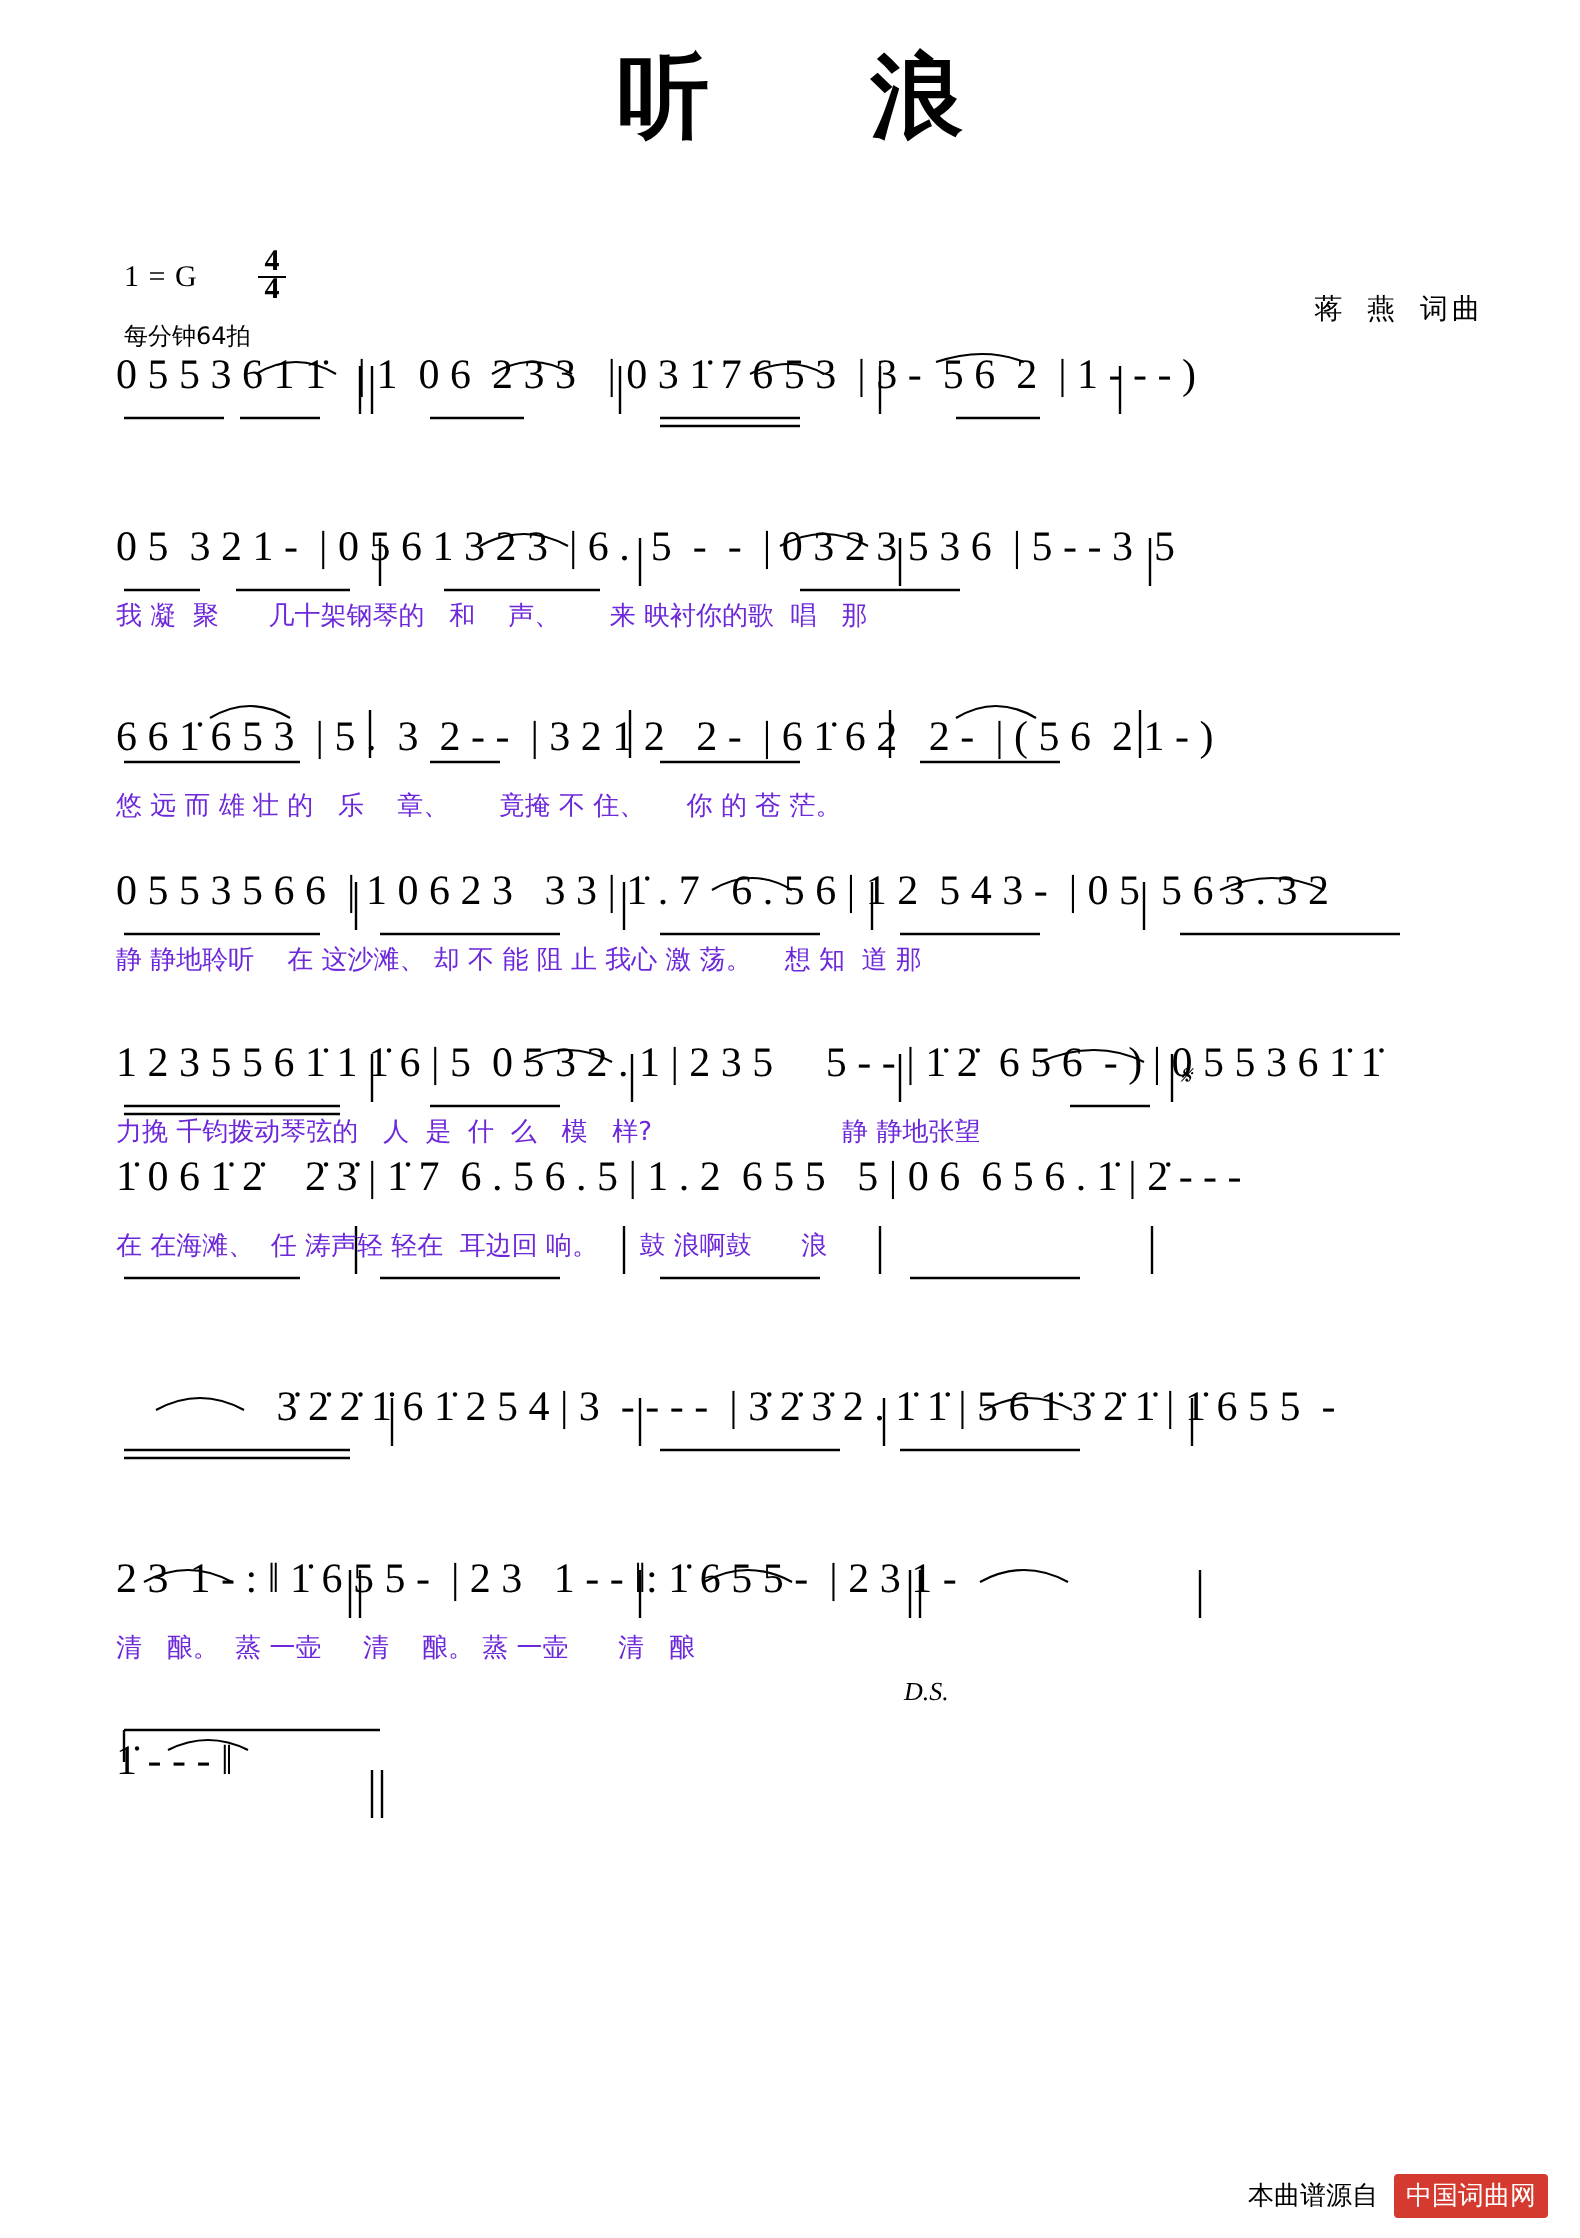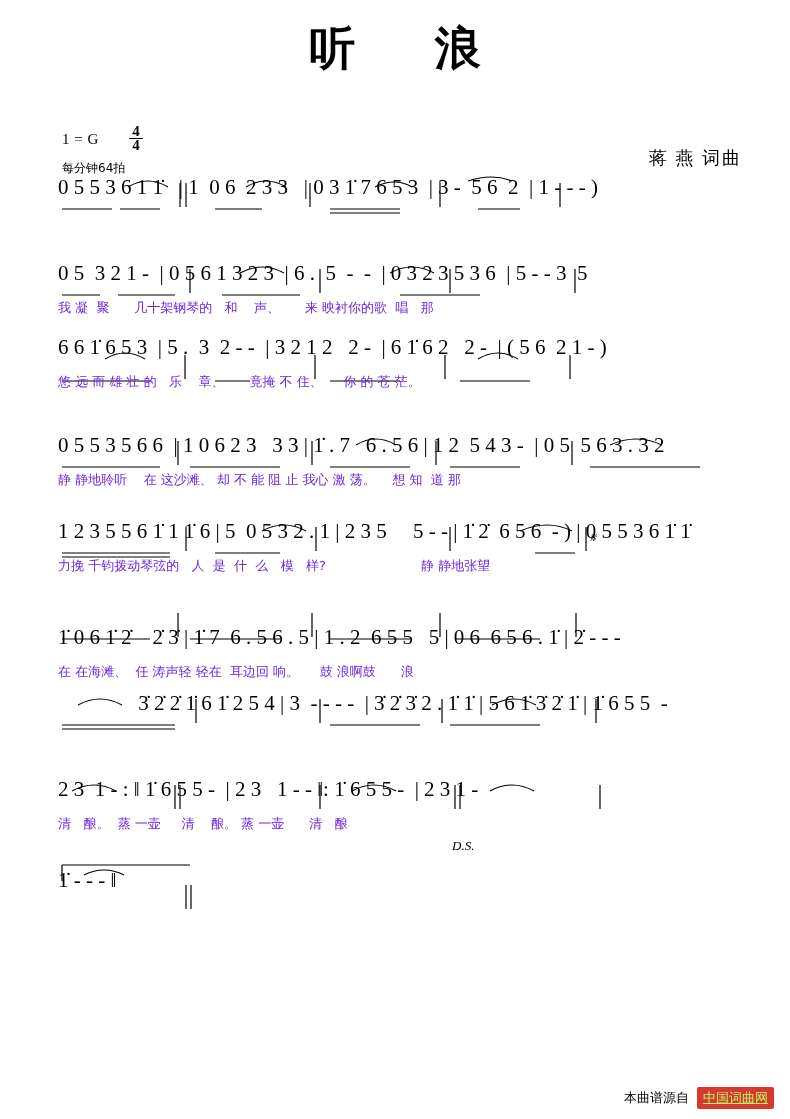--- a/index.html
+++ b/index.html
@@ -22,21 +22,21 @@
     height: 1119px;
   }
 
   
   .title {
     position: absolute;
     top: 18px;
     left: 0;
     width: 790px;
     text-align: center;
-    font-family: Liberation Serif, serif;
+    font-family: Liberation Sans, sans-serif;
     font-size: 46px;
     font-weight: 700;
     letter-spacing: 34px;
     text-indent: 34px;
     color: #000;
   }
 
   
   .key-sig {
     position: absolute;
@@ -69,22 +69,22 @@
     position: absolute;
     left: 62px;
     top: 160px;
     font-size: 12px;
     font-family: "DejaVu Sans", sans-serif;
   }
   .composer {
     position: absolute;
     right: 48px;
     top: 146px;
-    font-size: 18px;
-    font-family: Liberation Serif, serif;
+    font-size: 14px;
+    font-family: Liberation Mono, monospace;
     letter-spacing: 2px;
   }
 
   
   .line {
     position: absolute;
     left: 0;
     width: 708px;
     height: 92px;
     padding-left: 38px;
@@ -118,25 +118,24 @@
     bottom: 10px;
     display: flex;
     align-items: center;
     gap: 8px;
     font-family: "DejaVu Sans", sans-serif;
     font-size: 13px;
   }
   .footer .src { color: #000; }
   .footer .site {
     background: #d43a2f;
-    color: #bef264;
+    color: #ffffff;
     padding: 2px 6px;
     font-size: 13px;
     border-radius: 2px;
-    text-decoration: underline;
   }
 
   
   .mark-ds {
     position: absolute;
     font-family: "Liberation Serif", serif;
     font-size: 13px;
     font-style: italic;
   }
 </style>
@@ -265,36 +264,36 @@
   <div class="line" style="top:175px;">
     <div class="notes">0 5 5 3 6 1 1̇   | 1  0 6  2 3 3   | 0 3 1̇ 7 6 5 3  | 3 -  5 6  2  | 1 - - - )</div>
     <div class="lyrics"></div>
   </div>
 
   <div class="line" style="top:261px;">
     <div class="notes">0 5  3 2 1 -  | 0 5 6 1 3 2 3  | 6 .  5  -  -  | 0 3 2 3 5 3 6  | 5 - - 3  5</div>
     <div class="lyrics">我 凝  聚      几十架钢琴的   和    声、      来 映衬你的歌  唱   那</div>
   </div>
 
-  <div class="line" style="top:335px;">
+  <div class="line" style="top:356px;">
     <div class="notes">6 6 1̇ 6 5 3  | 5 .  3  2 - -  | 3 2 1 2   2 -  | 6 1̇ 6 2   2 -  | ( 5 6  2 1 - )</div>
     <div class="lyrics">悠 远 而 雄 壮 的   乐    章、      竟掩 不 住、     你 的 苍 茫。</div>
   </div>
 
   <div class="line" style="top:433px;">
     <div class="notes">0 5 5 3 5 6 6  | 1 0 6 2 3   3 3 | 1̇ . 7   6 . 5 6 | 1 2  5 4 3 -  | 0 5  5 6 3 . 3 2</div>
     <div class="lyrics">静 静地聆听    在 这沙滩、 却 不 能 阻 止 我心 激 荡。    想 知  道 那</div>
   </div>
 
   <div class="line" style="top:519px;">
     <div class="notes">1 2 3 5 5 6 1̇ 1 1̇ 6 | 5  0 5 3 2 . 1 | 2 3 5     5 - - | 1̇ 2̇  6 5 6  - ) | 0 5 5 3 6 1̇ 1̇</div>
     <div class="lyrics">力挽 千钧拨动琴弦的   人  是  什  么   模   样?                       静 静地张望</div>
   </div>
 
-  <div class="line" style="top:625px;">
+  <div class="line" style="top:576px;">
     <div class="notes">1̇ 0 6 1̇ 2̇    2̇ 3̇ | 1̇ 7  6 . 5 6 . 5 | 1 . 2  6 5 5   5 | 0 6  6 5 6 . 1̇ | 2̇ - - -</div>
     <div class="lyrics">在 在海滩、  任 涛声轻 轻在  耳边回 响。     鼓 浪啊鼓      浪</div>
   </div>
 
   <div class="line" style="top:691px;text-align:center;">
     <div class="notes">3̇ 2̇ 2̇ 1̇ 6 1̇ 2 5 4 | 3  - - - -  | 3̇ 2̇ 3̇ 2 . 1̇ 1̇ | 5 6 1̇ 3̇ 2̇ 1̇ | 1̇ 6 5 5  -</div>
   </div>
 
   <div class="line" style="top:777px;">
     <div class="notes">2 3  1 - : ‖ 1̇ 6 5 5 -  | 2 3   1 - - ‖: 1̇ 6 5 5 -  | 2 3 1 -</div>

